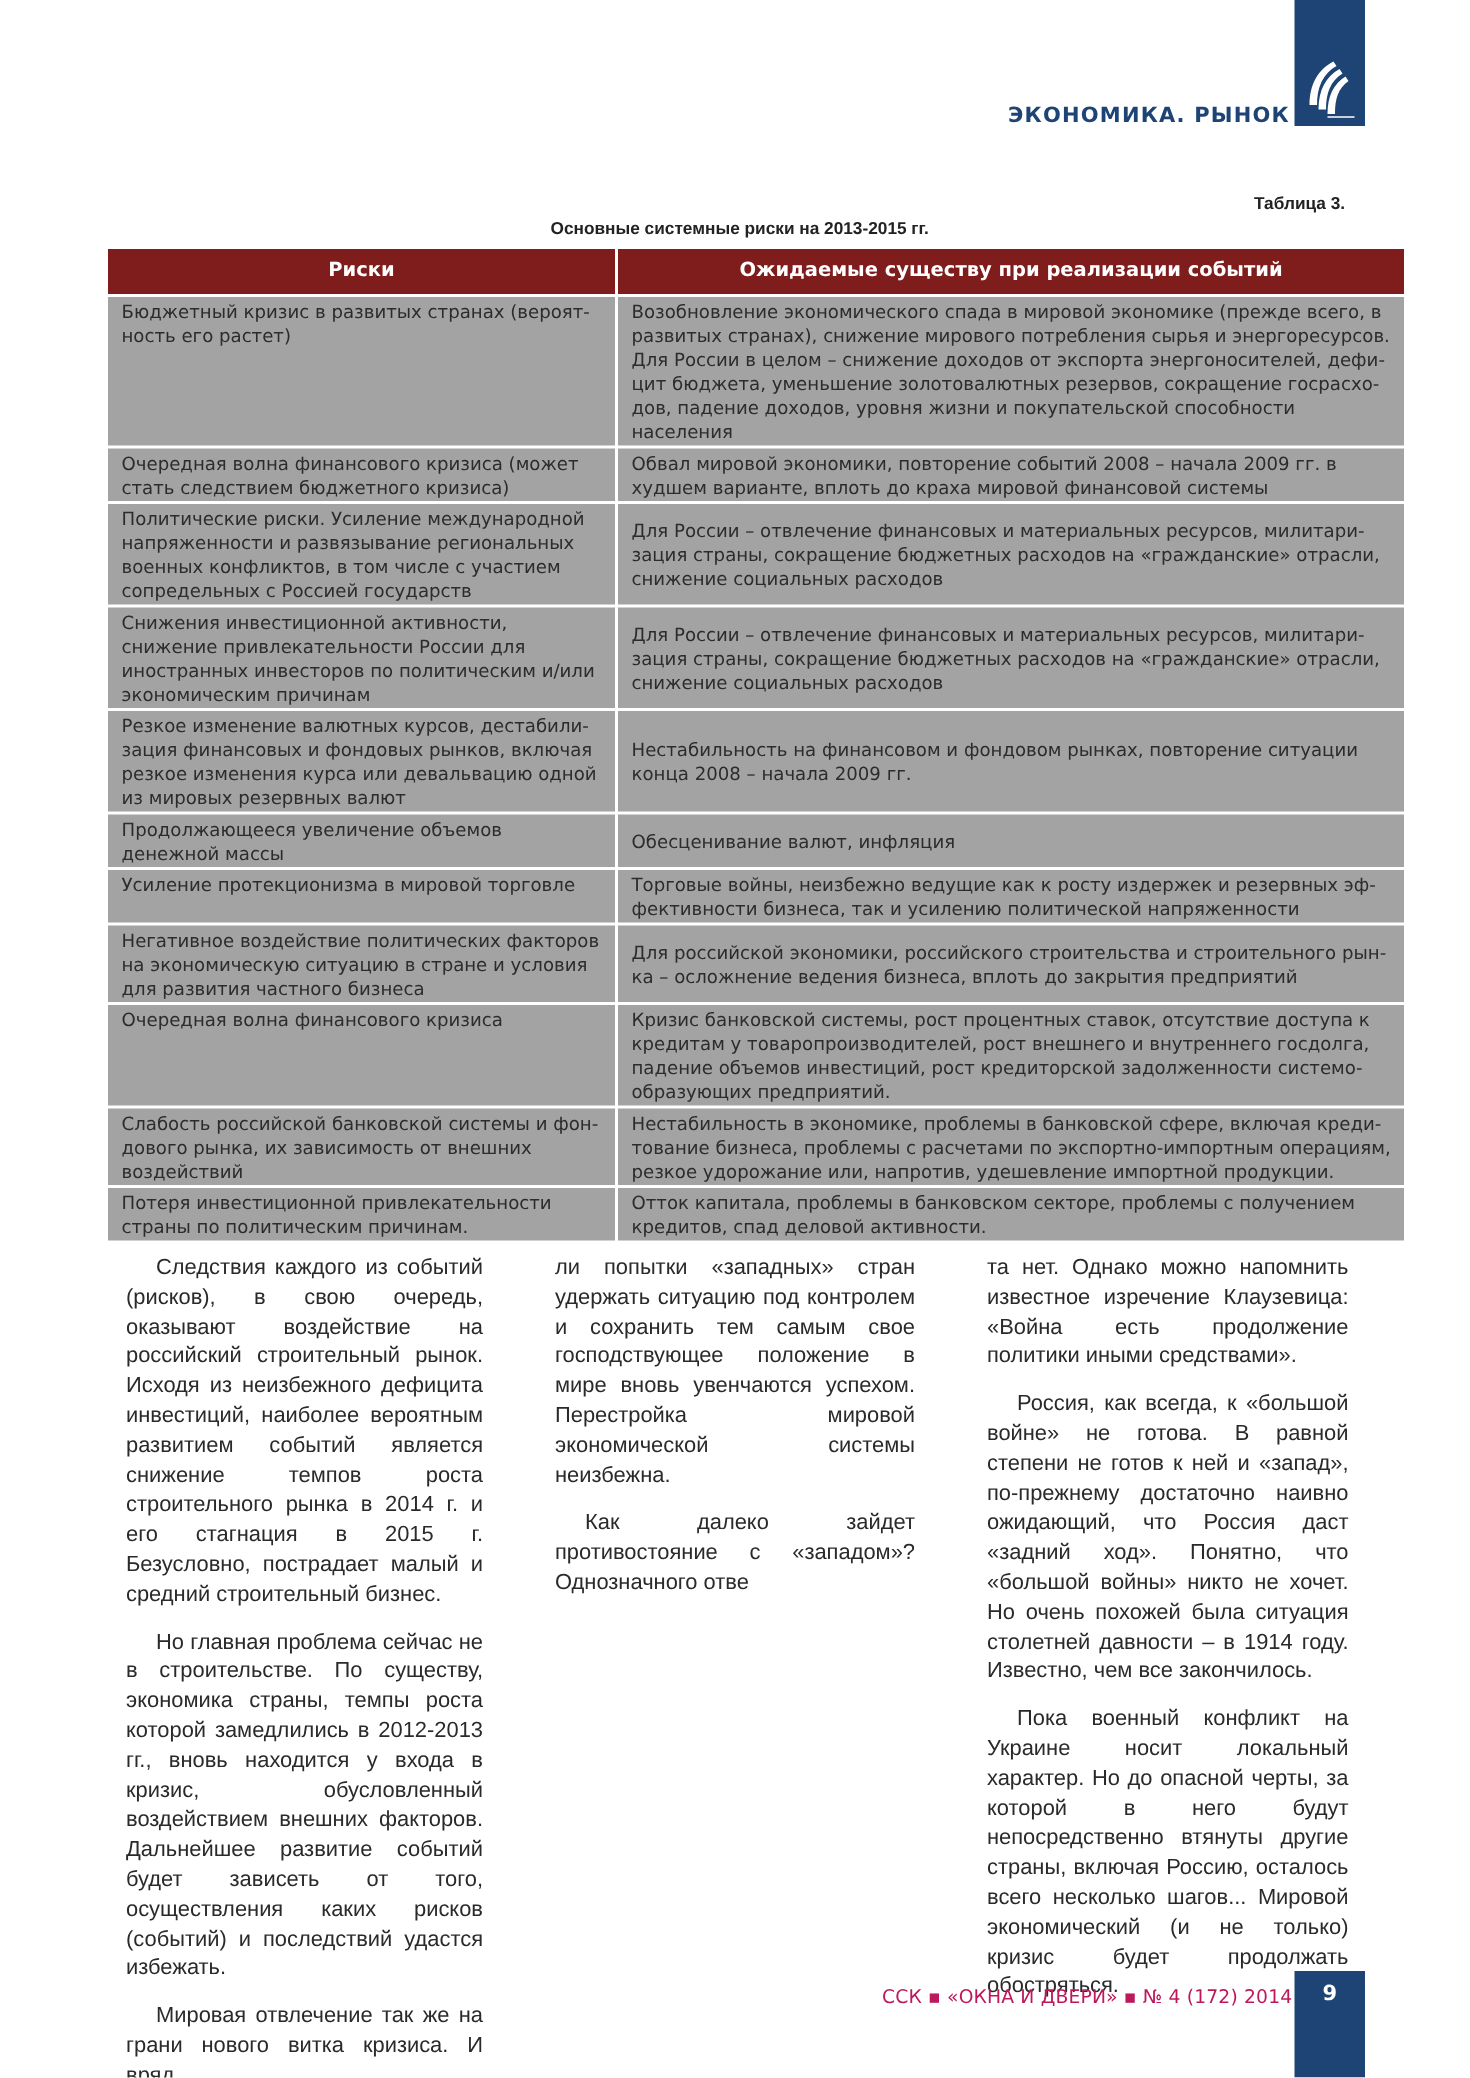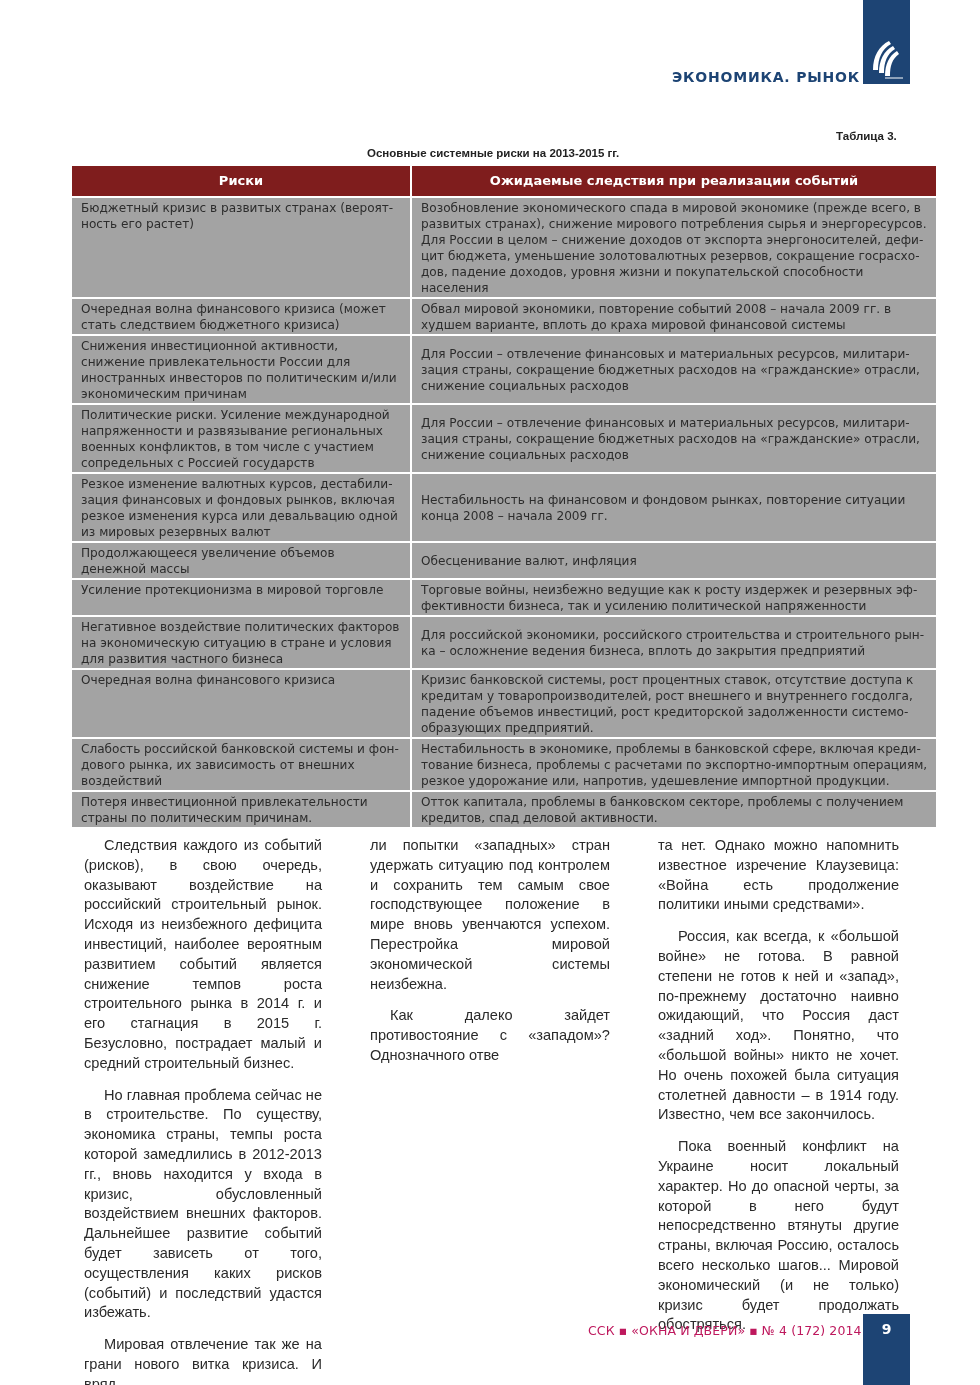--- a/index.html
+++ b/index.html
@@ -80,38 +80,38 @@
 <div class="table-caption">Основные системные риски на 2013-2015 гг.</div>
 
 <table class="risks">
   <colgroup>
       <col class="c1">
       <col class="c2">
     </colgroup>
   <thead>
     <tr>
       <th>Риски</th>
-      <th>Ожидаемые следствия при реализации событий</th>
+      <th>Ожидаемые существу при реализации событий</th>
     </tr>
   </thead>
   <tbody>
     <tr style="height:82px">
       <td>Бюджетный кризис в развитых странах (вероят­ность его растет)</td>
       <td>Возобновление экономического спада в мировой экономике (прежде всего, в развитых странах), снижение мирового потребления сырья и энергоресурсов. Для России в целом – снижение доходов от экспорта энергоносителей, дефи­цит бюджета, уменьшение золотовалютных резервов, сокращение госрасхо­дов, падение доходов, уровня жизни и покупательской способности населения</td>
     </tr>
     <tr style="height:36px">
       <td>Очередная волна финансового кризиса (может стать следствием бюджетного кризиса)</td>
       <td>Обвал мировой экономики, повторение событий 2008 – начала 2009 гг. в худшем варианте, вплоть до краха мировой финансовой системы</td>
     </tr>
     <tr style="height:67px">
-      <td>Снижения инвестиционной активности, снижение привлекательности России для иностранных ин­весторов по политическим и/или экономическим причинам</td>
+      <td>Политические риски. Усиление международной напряженности и развязывание региональных во­енных конфликтов, в том числе с участием сопре­дельных с Россией государств</td>
       <td class="mid">Для России – отвлечение финансовых и материальных ресурсов, милитари­зация страны, сокращение бюджетных расходов на «гражданские» отрасли, снижение социальных расходов</td>
     </tr>
     <tr style="height:67px">
-      <td>Политические риски. Усиление международной напряженности и развязывание региональных во­енных конфликтов, в том числе с участием сопре­дельных с Россией государств</td>
+      <td>Снижения инвестиционной активности, снижение привлекательности России для иностранных ин­весторов по политическим и/или экономическим причинам</td>
       <td class="mid">Для России – отвлечение финансовых и материальных ресурсов, милитари­зация страны, сокращение бюджетных расходов на «гражданские» отрасли, снижение социальных расходов</td>
     </tr>
     <tr style="height:67px">
       <td>Резкое изменение валютных курсов, дестабили­зация финансовых и фондовых рынков, включая резкое изменения курса или девальвацию одной из мировых резервных валют</td>
       <td class="mid">Нестабильность на финансовом и фондовом рынках, повторение ситуации конца 2008 – начала 2009 гг.</td>
     </tr>
     <tr style="height:35px">
       <td>Продолжающееся увеличение объемов денежной массы</td>
       <td class="mid">Обесценивание валют, инфляция</td>
     </tr>

